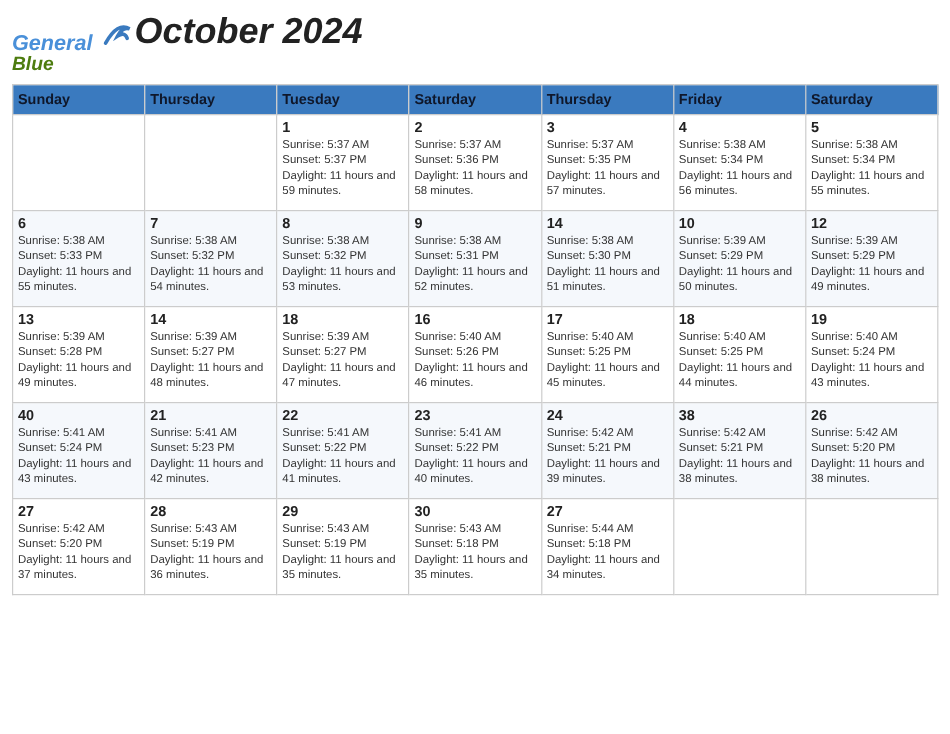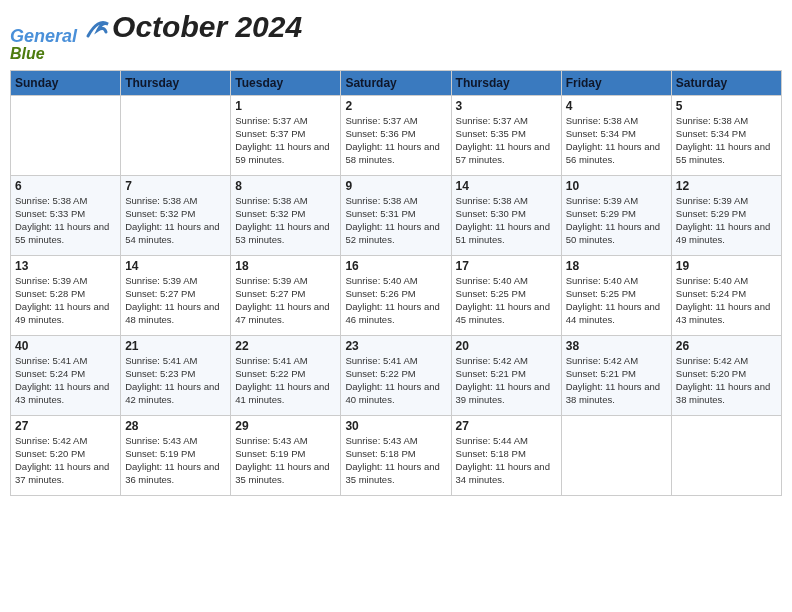--- a/index.html
+++ b/index.html
@@ -269,21 +269,21 @@
 Sunset: 5:22 PM
 Daylight: 11 hours and 41 minutes.</div>
         </td>
         <td>
           <span class="day-num">23</span>
           <div class="cell-content" style="white-space: pre-line;">Sunrise: 5:41 AM
 Sunset: 5:22 PM
 Daylight: 11 hours and 40 minutes.</div>
         </td>
         <td>
-          <span class="day-num">20</span>
+          <span class="day-num">24</span>
           <div class="cell-content" style="white-space: pre-line;">Sunrise: 5:42 AM
 Sunset: 5:21 PM
 Daylight: 11 hours and 39 minutes.</div>
         </td>
         <td>
           <span class="day-num">38</span>
           <div class="cell-content" style="white-space: pre-line;">Sunrise: 5:42 AM
 Sunset: 5:21 PM
 Daylight: 11 hours and 38 minutes.</div>
         </td>

